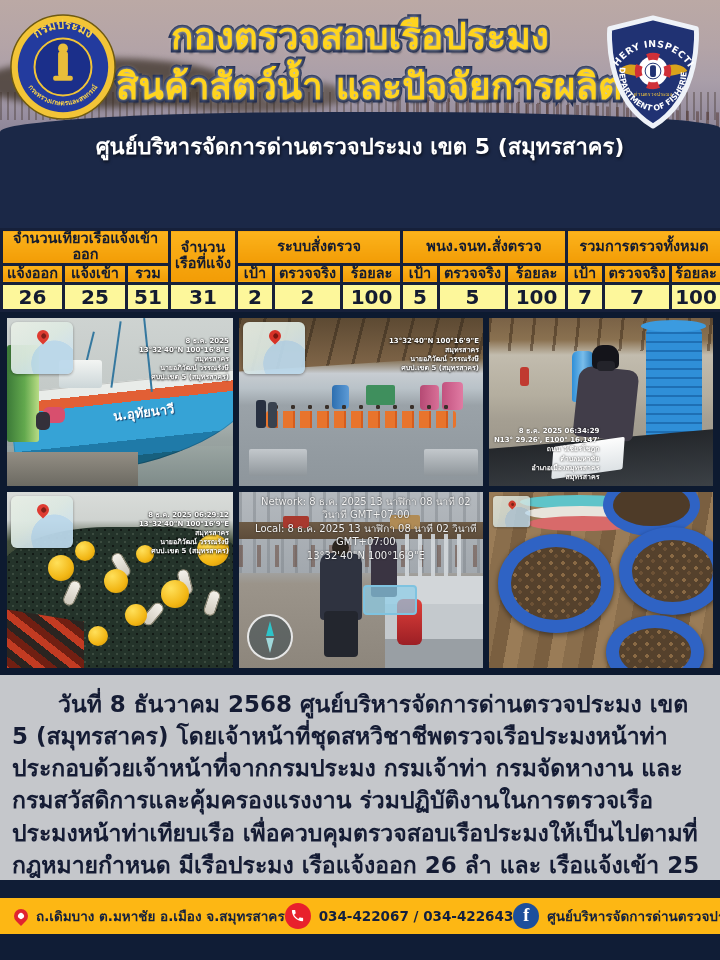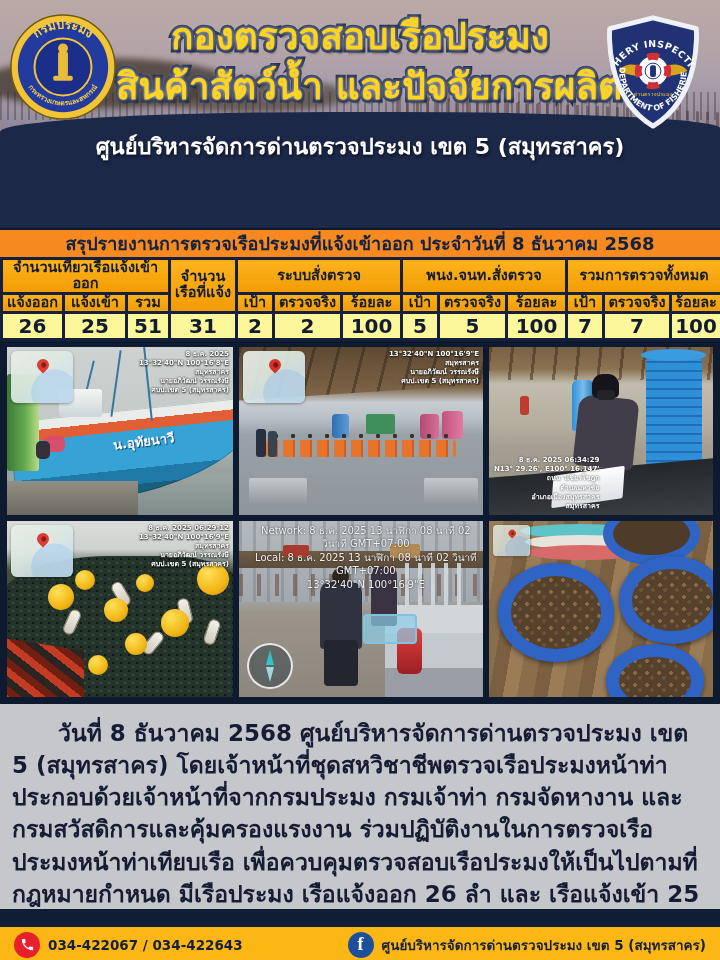--- a/index.html
+++ b/index.html
@@ -42,21 +42,21 @@
   table.report{flex:0 0 auto;width:720px;height:83px;border-collapse:collapse;table-layout:fixed;
     background:#16203a;}
   table.report th,table.report td{border:3px solid #16203a;padding:0;text-align:center;vertical-align:middle;
     color:#131b30;overflow:hidden;}
   table.report th{background:linear-gradient(180deg,#fcb31c,#f29c05);font-weight:bold;font-size:14.5px;line-height:1.1;}
   table.report td{background:#fdf79b;font-weight:bold;font-size:20px;}
   
   .photos{flex:0 0 auto;height:363px;box-sizing:border-box;padding:6px 7px 7px;background:#0d1a30;
     display:grid;grid-template-columns:226px 244px 224px;grid-template-rows:168px 176px;gap:6px;}
   .photo{position:relative;overflow:hidden;}
-  .gps{position:absolute;top:3px;right:4px;z-index:9;text-align:right;color:#fff;font-size:7px;line-height:1.3;
+  .gps{position:absolute;top:19px;right:4px;z-index:9;text-align:right;color:#fff;font-size:7px;line-height:1.3;
     font-weight:bold;text-shadow:0 0 2px rgba(0,0,0,.9),0 1px 2px rgba(0,0,0,.8);}
   .stamp-bl{position:absolute;bottom:4px;left:5px;z-index:9;text-align:right;color:#fff;font-size:7px;line-height:1.3;
     font-weight:bold;text-shadow:0 0 2px rgba(0,0,0,.9);}
   .stamp-top{position:absolute;top:3px;left:6%;right:2%;z-index:9;text-align:center;color:#f2f2f2;font-size:10px;
     line-height:1.35;text-shadow:0 0 2px rgba(0,0,0,.85);}
   .map-inset{position:absolute;top:4px;left:4px;width:62px;height:52px;z-index:8;border-radius:6px;opacity:.93;
     background:radial-gradient(circle at 70% 80%,#bcd9ec 0 38%,transparent 39%),
       linear-gradient(145deg,#e9efe6 0%,#dde9e2 45%,#cfe2ec 75%,#bfd8e8 100%);
     box-shadow:0 1px 3px rgba(0,0,0,.4);}
   .map-pin{position:absolute;top:8px;left:26px;width:12px;height:12px;background:#e03026;
@@ -241,21 +241,20 @@
         <textPath href="#shR" startOffset="50%" text-anchor="middle">OF FISHERIES</textPath>
       </text>
       <text x="62" y="85" font-size="5.5" fill="#f4c63c" text-anchor="middle">ด่านตรวจประมง</text>
     </svg>
 
     <div class="navy-band">
       <div class="band-subtitle">ศูนย์บริหารจัดการด่านตรวจประมง เขต 5 (สมุทรสาคร)</div>
     </div>
   </div>
 
-  <div class="report-title">สรุปรายงานการตรวจเรือประมงที่แจ้งเข้าออก  ประจำวันที่  8 ธันวาคม 2568</div>
 
   <table class="report">
     <colgroup>
       <col style="width:62px">
         <col style="width:63px">
         <col style="width:43px">
         <col style="width:67px">
       <col style="width:37px">
         <col style="width:68px">
         <col style="width:60px">
@@ -443,20 +442,24 @@
     </div>
   </div>
 
   <div class="article">
     <p>วันที่ 8 ธันวาคม 2568 ศูนย์บริหารจัดการด่านตรวจประมง เขต 5 (สมุทรสาคร) โดยเจ้าหน้าที่ชุดสหวิชาชีพตรวจเรือประมงหน้าท่า ประกอบด้วยเจ้าหน้าที่จากกรมประมง กรมเจ้าท่า กรมจัดหางาน และกรมสวัสดิการและคุ้มครองแรงงาน ร่วมปฏิบัติงานในการตรวจเรือประมงหน้าท่าเทียบเรือ เพื่อควบคุมตรวจสอบเรือประมงให้เป็นไปตามที่กฎหมายกำหนด มีเรือประมง เรือแจ้งออก 26 ลำ และ เรือแจ้งเข้า 25 ลำ ผลการปฏิบัติงานเป็นไปด้วยความเรียบร้อย</p>
   </div>
 
   <div class="footer-gap"></div>
   <div class="footer">
     <div class="f-item">
+      <span class="pin"></span>
+      <span>ถ.เดิมบาง ต.มหาชัย อ.เมือง จ.สมุทรสาคร</span>
+    </div>
+    <div class="f-item">
       <span class="ph">
         <svg width="15" height="15" viewBox="0 0 24 24">
             <path fill="#ffffff" d="M6.6 10.8c1.4 2.7 3.9 5.2 6.6 6.6l2.2-2.2c.3-.3.7-.4 1-.2 1.1.4 2.3.6 3.6.6.6 0 1 .4 1 1V20c0 .6-.4 1-1 1C10.8 21 3 13.2 3 4c0-.6.4-1 1-1h3.5c.6 0 1 .4 1 1 0 1.2.2 2.4.6 3.6.1.3 0 .7-.2 1l-2.3 2.2z"></path>
           </svg>
       </span>
       <span>034-422067 / 034-422643</span>
     </div>
     <div class="f-item">
       <span class="fb">f</span>
       <span>ศูนย์บริหารจัดการด่านตรวจประมง เขต 5 (สมุทรสาคร)</span>

